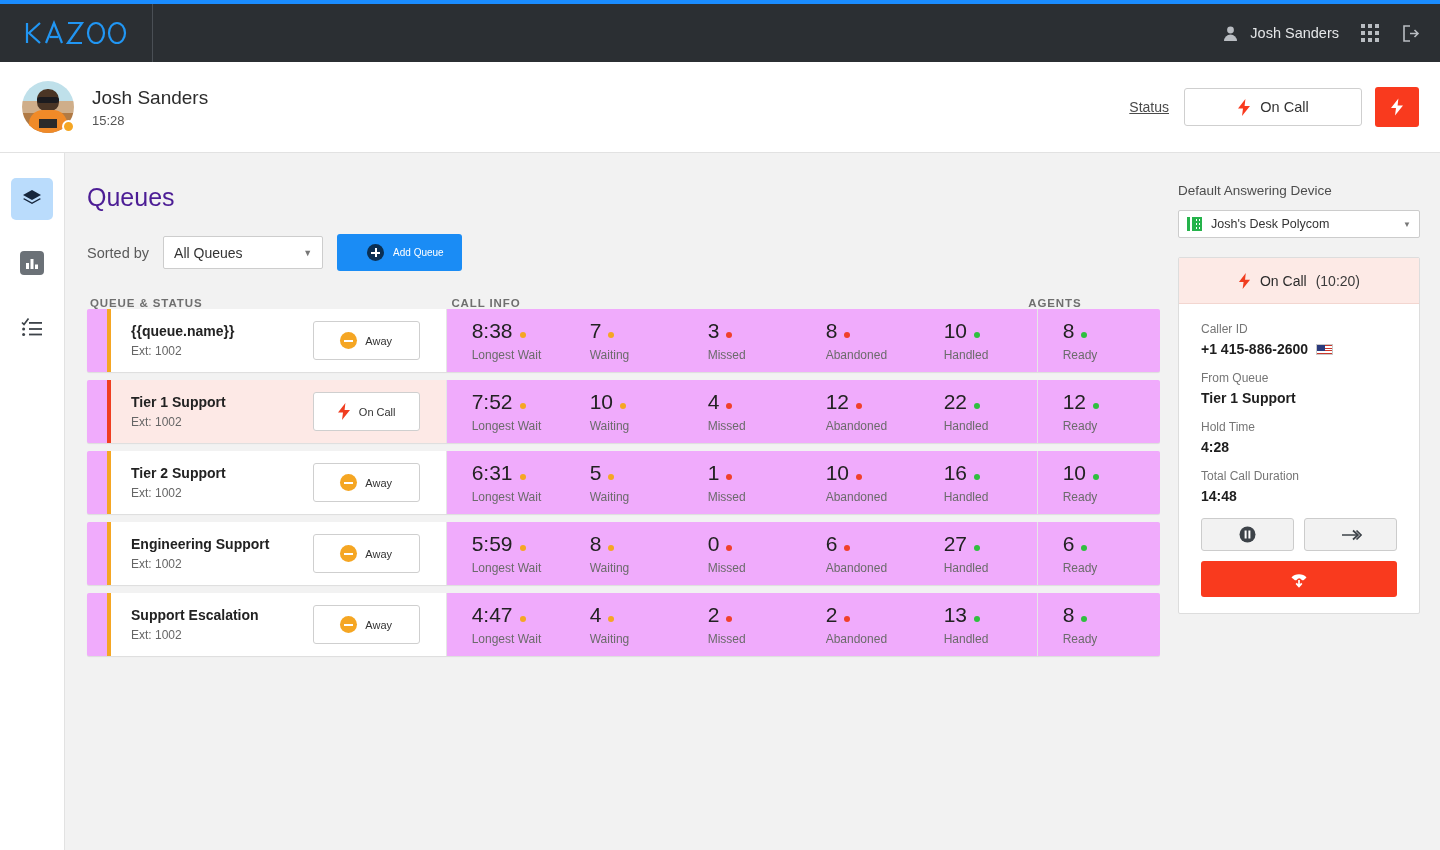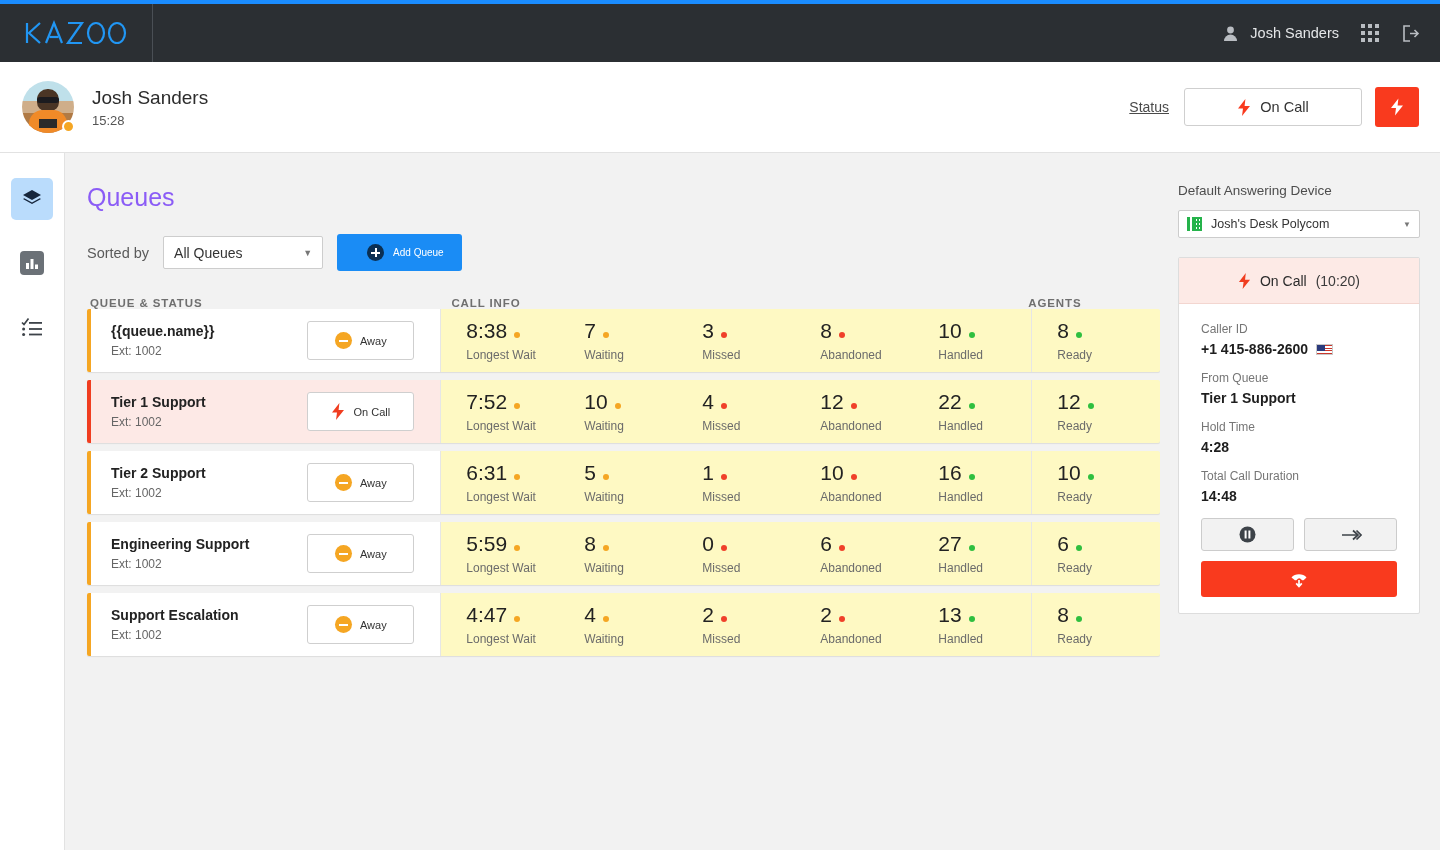--- a/index.html
+++ b/index.html
@@ -82,21 +82,21 @@
     align-items:center; justify-content:center; cursor:pointer; }
   .rail-item.active { background:#badcfc; }
   .rail-chip { width:24px; height:24px; border-radius:4px; background:#6b7177;
     display:flex; align-items:center; justify-content:center; }
 
   
   .main {
     position:absolute; top:153px; left:65px; width:1095px; height:697px;
     background:#f2f2f2; overflow:hidden;
   }
-  .page-title { font-size:25px; color:#8b5cf6; font-weight:400; margin:30px 0 0 22px; }
+  .page-title { font-size:25px; color:#4c1d95; font-weight:400; margin:30px 0 0 22px; }
   .toolbar { display:flex; align-items:center; gap:14px; margin:22px 0 0 22px; }
   .toolbar-label { font-size:14.5px; color:#5a5a5a; }
   .select {
     width:160px; height:33px; background:#fff; border:1px solid #cdcdcd; border-radius:2px;
     display:flex; align-items:center; padding:0 10px; font-size:14px; color:#333; cursor:pointer;
   }
   .select .caret { margin-left:auto; font-size:9px; color:#777; }
   .add-btn {
     height:37px; padding:0 18px 0 30px; background:#1a8cf5; border:none; border-radius:3px;
     color:#fff; font-size:10px; display:flex; align-items:center; gap:9px; cursor:pointer;
@@ -112,22 +112,22 @@
 
   
   .thead { display:flex; margin:26px 0 0 22px; width:1073px; }
   .th { font-size:11.5px; letter-spacing:.9px; color:#6f6f6f; font-weight:700; }
   .th-queue { width:387px; padding-left:3px; }
   .th-call { width:613px; }
   .th-agents { width:140px; }
 
   .rows { margin-left:22px; width:1073px; }
   .qrow {
-    display:flex; height:63px; background:#fef9c3; border-radius:2px;
-    box-shadow:0 1px 1px rgba(0,0,0,.09); margin-bottom:8px; overflow:hidden;
+    display:flex; height:63px; background:#f0abfc; border-radius:2px;
+    box-shadow:0 1px 1px rgba(0,0,0,.09); margin-bottom:8px; overflow:hidden;padding-left:20px;
   }
   .qrow .left {
     width:387px; display:flex; align-items:center;
     border-left:4px solid #f5a623; background:#fff;
   }
   .qrow.oncall .left { border-left-color:#f03d20; background:#fde9e6; }
   .qname-box { margin-left:20px; }
   .qname { font-size:14px; color:#222; font-weight:700; }
   .qext { font-size:12px; color:#666; margin-top:5px; }
   .qstatus {

